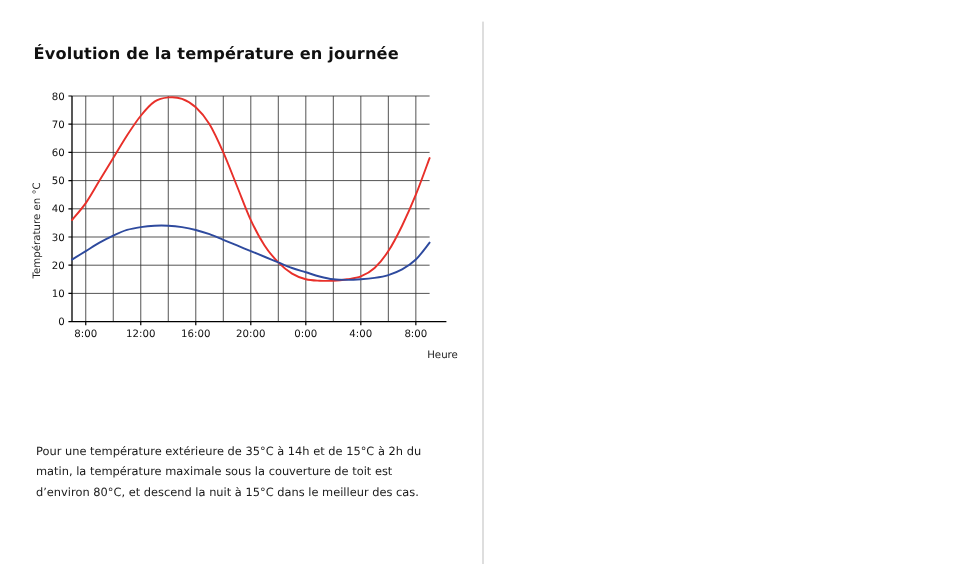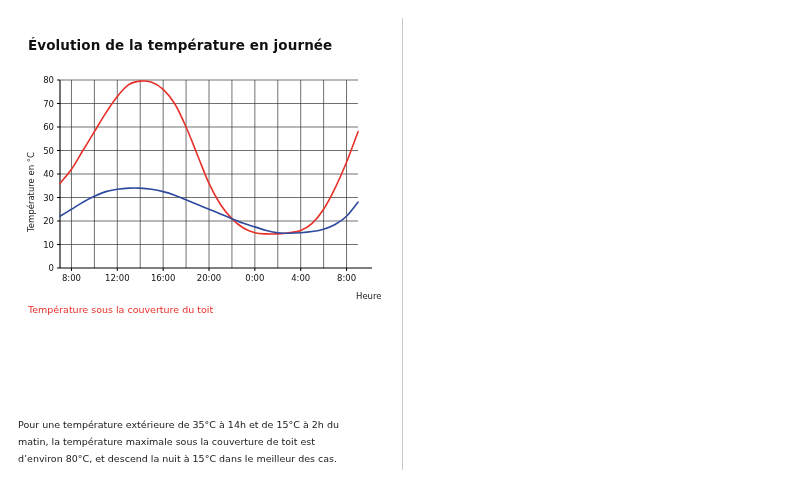--- a/index.html
+++ b/index.html
@@ -76,21 +76,21 @@
   }
   .legend-left { left: 28px; top: 303px; width: 350px; }
   .legend-item { display: block; margin-bottom: 1px; }
 
   .note {
     position: absolute;
     font-size: 9.5px;
     line-height: 17px;
     color: #1a1a1a;
   }
-  .note-left { left: 18px; top: 368px; width: 344px; margin-top: 48px; }
+  .note-left { left: 30px; top: 368px; width: 344px; }
 
   .c-red { color: #e8302a; }
   .c-blue { color: #2e4a9e; }
 </style>
 </head>
 <body>
 
 <div class="page">
 
   <div class="divider"></div>
@@ -158,21 +158,20 @@
           <line x1="280.69230769230774" y1="196" x2="280.69230769230774" y2="199" stroke="#000" stroke-width="1"></line>
           <text x="280.69230769230774" y="209" text-anchor="middle" font-size="8.5" fill="#111" font-family="DejaVu Sans, sans-serif">4:00</text>
           <line x1="326.53846153846155" y1="196" x2="326.53846153846155" y2="199" stroke="#000" stroke-width="1"></line>
           <text x="326.53846153846155" y="209" text-anchor="middle" font-size="8.5" fill="#111" font-family="DejaVu Sans, sans-serif">8:00</text>
           <path d="M 40.00 111.40 C 41.91 109.05, 47.64 102.78, 51.46 97.30 C 55.28 91.82, 59.10 84.77, 62.92 78.50 C 66.74 72.23, 70.56 65.97, 74.38 59.70 C 78.21 53.43, 82.03 46.78, 85.85 40.90 C 89.67 35.03, 93.49 29.15, 97.31 24.45 C 101.13 19.75, 104.95 15.25, 108.77 12.70 C 112.59 10.15, 116.41 9.57, 120.23 9.17 C 124.05 8.78, 127.87 8.98, 131.69 10.35 C 135.51 11.72, 139.33 13.88, 143.15 17.40 C 146.97 20.93, 150.79 25.23, 154.62 31.50 C 158.44 37.77, 162.26 46.38, 166.08 55.00 C 169.90 63.62, 173.72 73.80, 177.54 83.20 C 181.36 92.60, 185.18 103.18, 189.00 111.40 C 192.82 119.63, 196.64 126.68, 200.46 132.55 C 204.28 138.43, 208.10 142.73, 211.92 146.65 C 215.74 150.57, 219.56 153.70, 223.38 156.05 C 227.21 158.40, 231.03 159.77, 234.85 160.75 C 238.67 161.73, 242.49 161.73, 246.31 161.92 C 250.13 162.12, 253.95 162.12, 257.77 161.92 C 261.59 161.73, 265.41 161.34, 269.23 160.75 C 273.05 160.16, 276.87 159.97, 280.69 158.40 C 284.51 156.83, 288.33 154.88, 292.15 151.35 C 295.97 147.82, 299.79 143.13, 303.62 137.25 C 307.44 131.38, 311.26 123.93, 315.08 116.10 C 318.90 108.27, 322.72 99.65, 326.54 90.25 C 330.36 80.85, 336.09 64.79, 338.00 59.70" fill="none" stroke="#e8302a" stroke-width="1.6" stroke-linejoin="round" stroke-linecap="round"></path>
           <path d="M 40.00 144.30 C 41.91 143.13, 47.64 139.60, 51.46 137.25 C 55.28 134.90, 59.10 132.35, 62.92 130.20 C 66.74 128.05, 70.56 126.09, 74.38 124.33 C 78.21 122.56, 82.03 120.80, 85.85 119.63 C 89.67 118.45, 93.49 117.86, 97.31 117.28 C 101.13 116.69, 104.95 116.30, 108.77 116.10 C 112.59 115.90, 116.41 115.90, 120.23 116.10 C 124.05 116.30, 127.87 116.69, 131.69 117.28 C 135.51 117.86, 139.33 118.65, 143.15 119.63 C 146.97 120.60, 150.79 121.78, 154.62 123.15 C 158.44 124.52, 162.26 126.28, 166.08 127.85 C 169.90 129.42, 173.72 130.98, 177.54 132.55 C 181.36 134.12, 185.18 135.68, 189.00 137.25 C 192.82 138.82, 196.64 140.38, 200.46 141.95 C 204.28 143.52, 208.10 145.08, 211.92 146.65 C 215.74 148.22, 219.56 149.98, 223.38 151.35 C 227.21 152.72, 231.03 153.70, 234.85 154.88 C 238.67 156.05, 242.49 157.42, 246.31 158.40 C 250.13 159.38, 253.95 160.28, 257.77 160.75 C 261.59 161.22, 265.41 161.22, 269.23 161.22 C 273.05 161.22, 276.87 161.02, 280.69 160.75 C 284.51 160.48, 288.33 160.16, 292.15 159.58 C 295.97 158.99, 299.79 158.40, 303.62 157.22 C 307.44 156.05, 311.26 154.68, 315.08 152.53 C 318.90 150.37, 322.72 148.02, 326.54 144.30 C 330.36 140.58, 336.09 132.55, 338.00 130.20" fill="none" stroke="#2e4a9e" stroke-width="1.6" stroke-linejoin="round" stroke-linecap="round"></path>
         </svg>
     </div>
 
     <div class="legend legend-left">
-      <span class="legend-item c-red">Température sous la couverture du toit</span>
     </div>
 
     <div class="note note-left">Pour une température extérieure de 35°C à 14h et de 15°C à 2h du matin, la température maximale sous la couverture de toit est d’environ 80°C, et descend la nuit à 15°C dans le meilleur des cas.</div>
   </div>
 
   <div class="panel panel-right">
 
     
 
     

